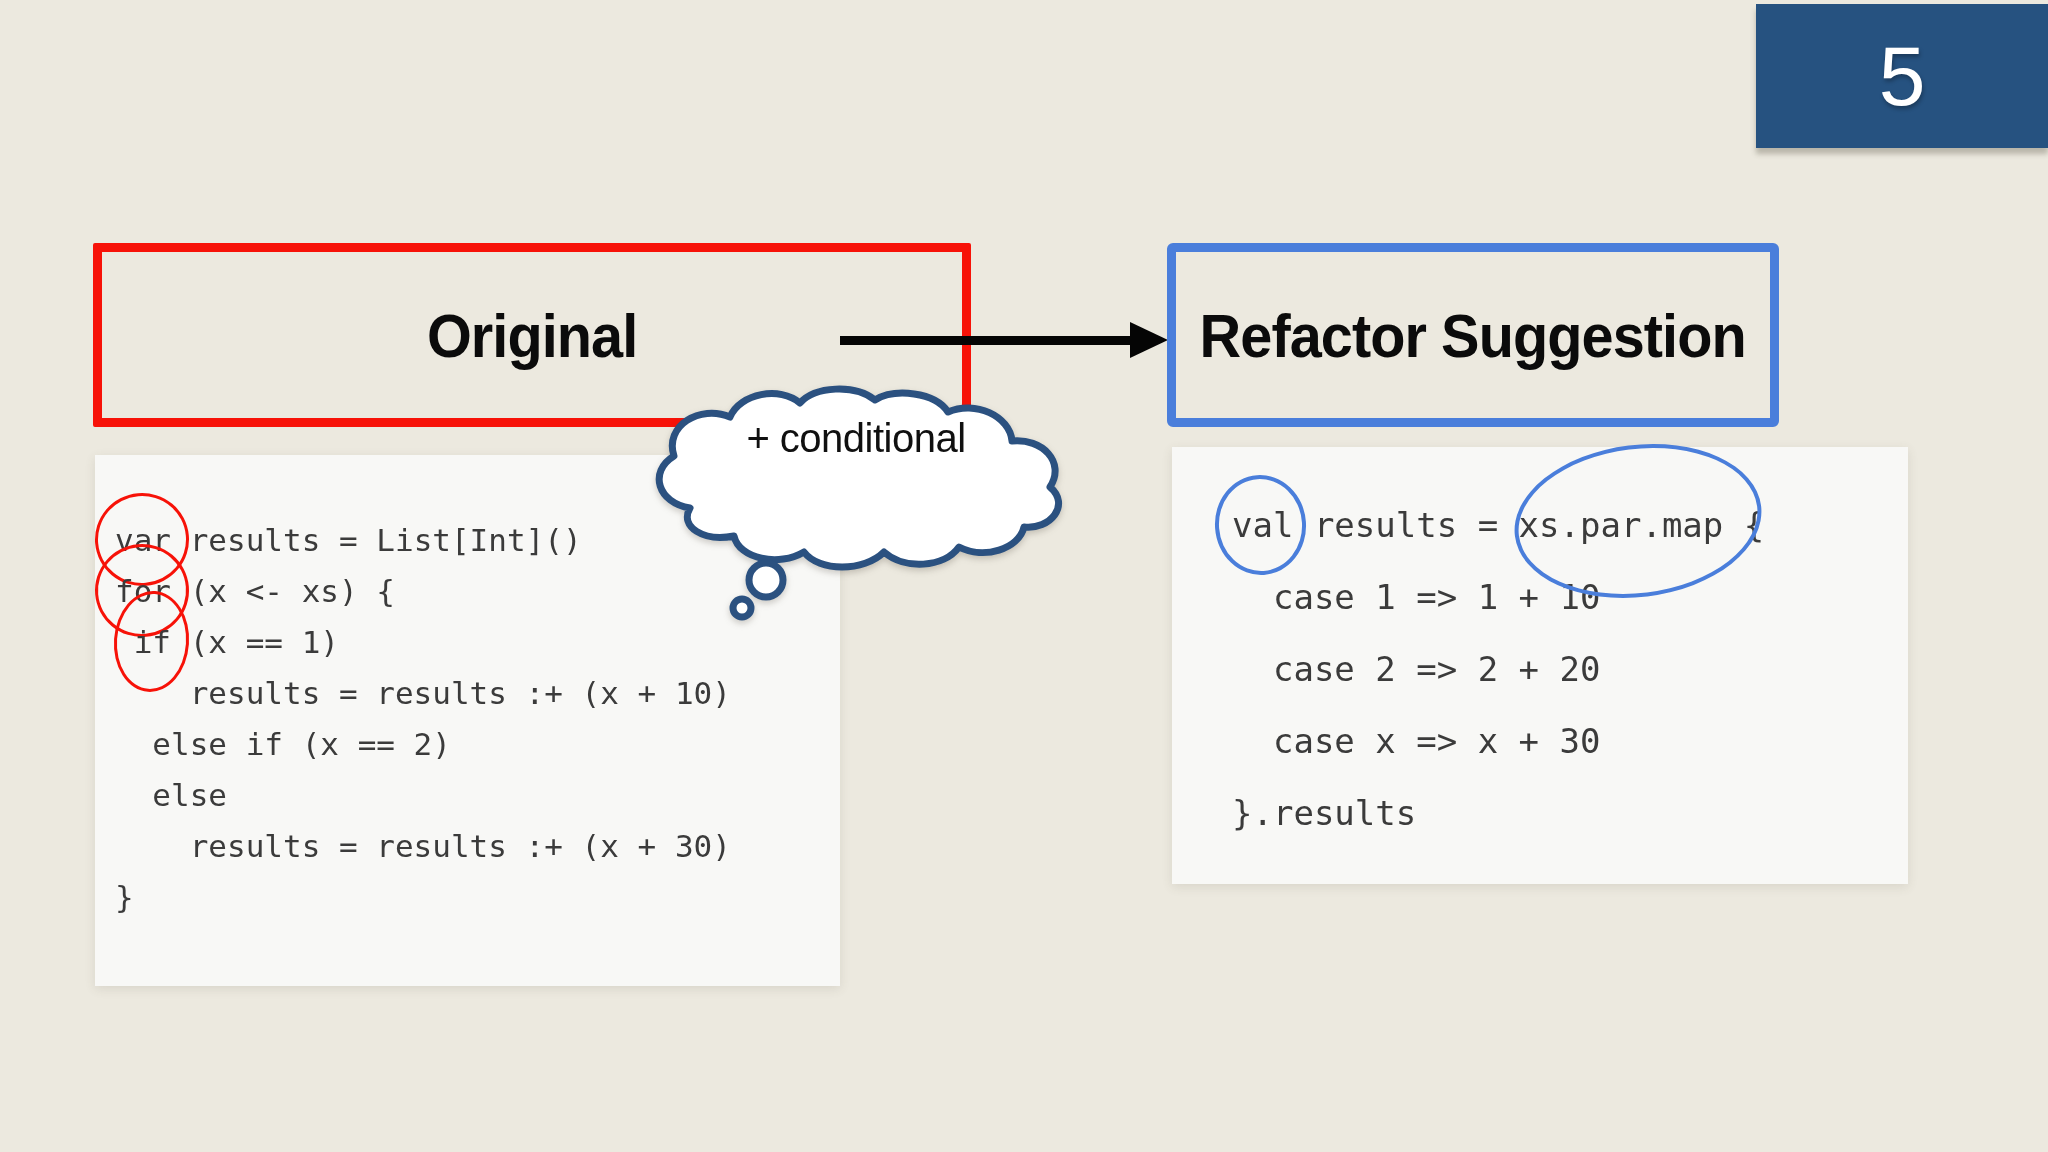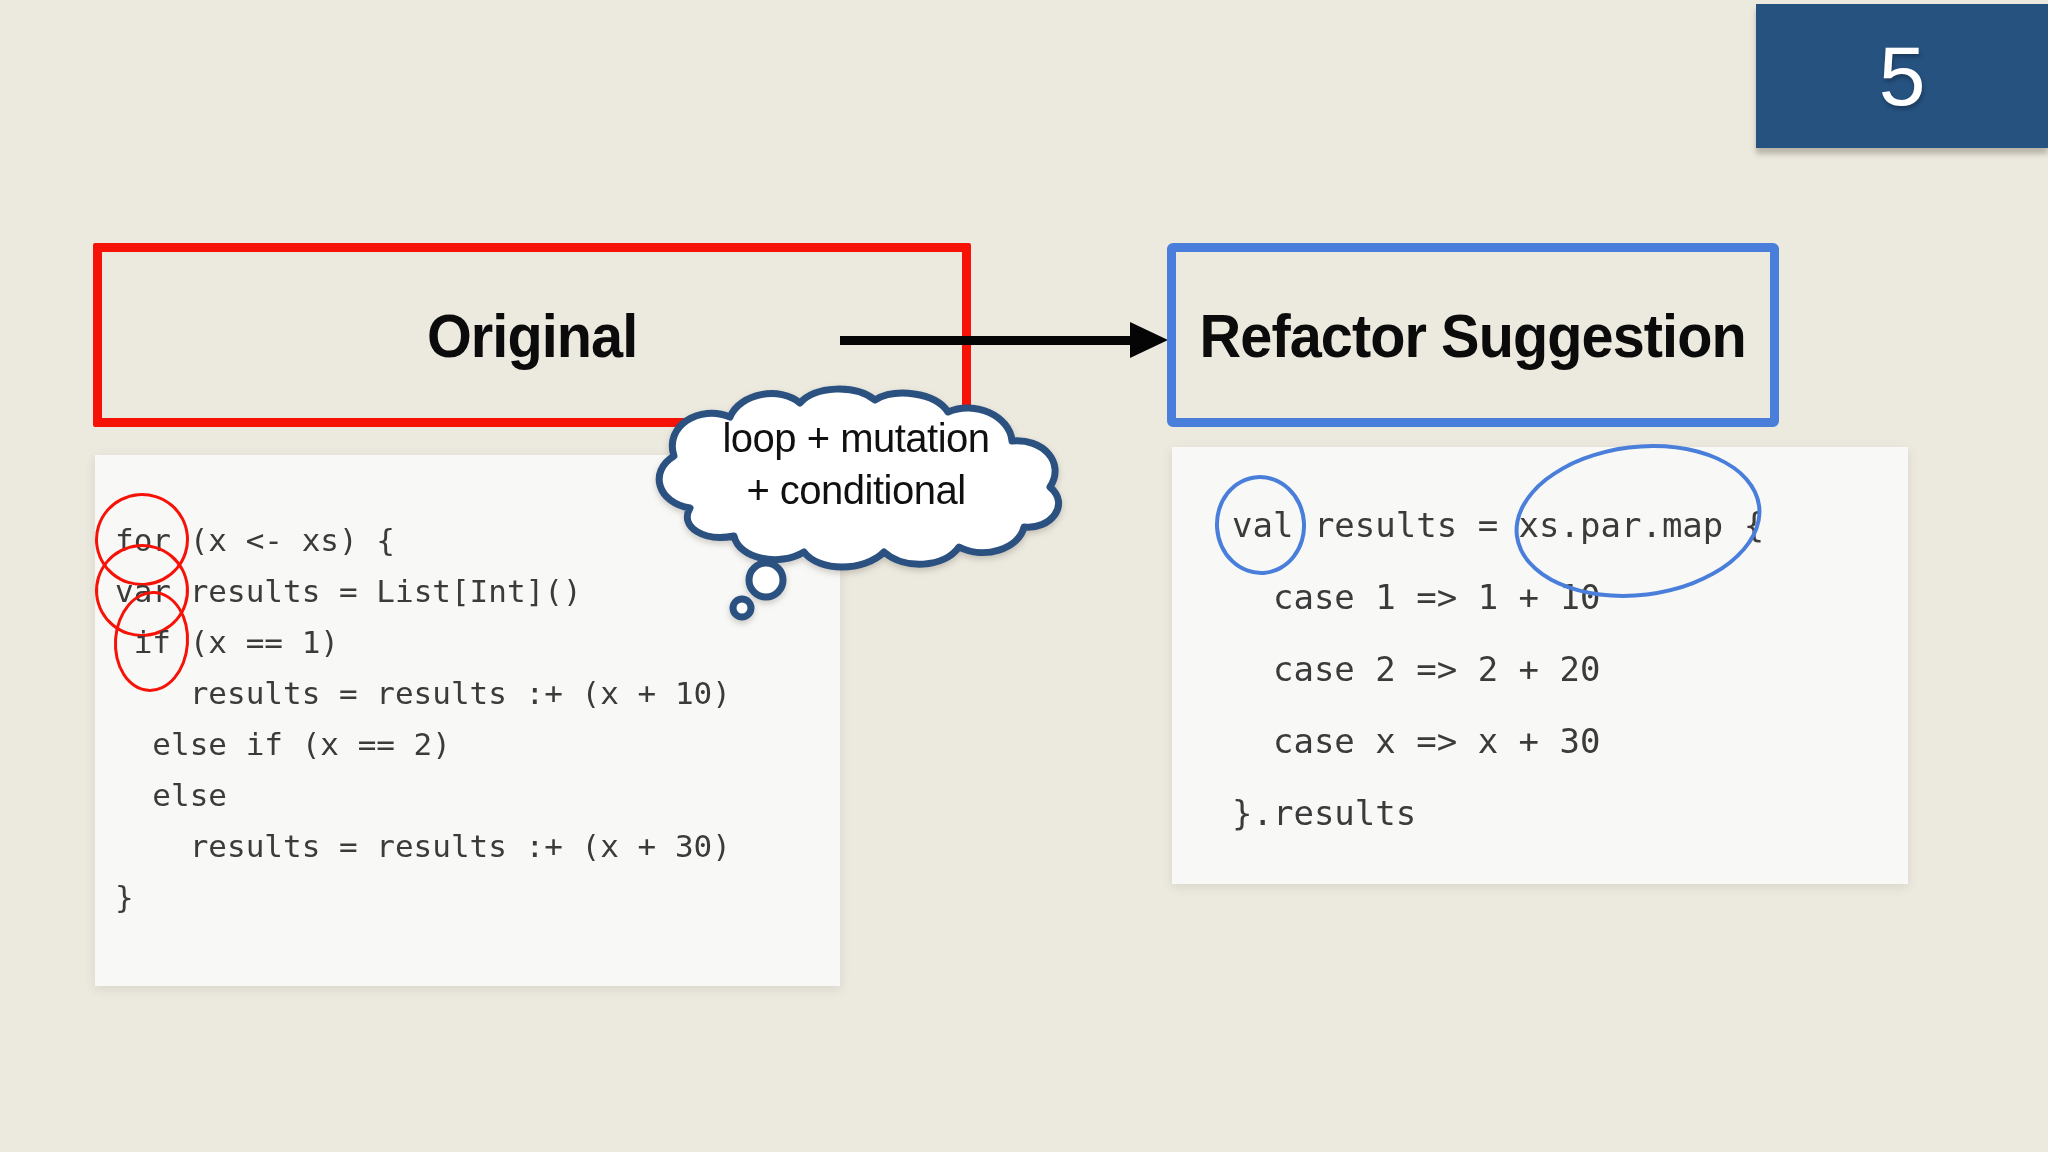--- a/index.html
+++ b/index.html
@@ -98,22 +98,22 @@
   </div>
 
   <div class="arrow-line"></div>
   <div class="arrow-head"></div>
 
   <div class="label-box box-refactor">
     <span class="label-text">Refactor Suggestion</span>
   </div>
 
   <div class="code-block code-original">
+    <div class="code-line"><span></span><span class="mark mark-red">var</span><span> results = List[Int]()</span></div>
     <div class="code-line"><span></span><span class="mark mark-red">for</span><span> (x &lt;- xs) {</span></div>
-    <div class="code-line"><span></span><span class="mark mark-red">var</span><span> results = List[Int]()</span></div>
     <div class="code-line"><span> </span><span class="mark mark-red mark-round">if</span><span> (x == 1)</span></div>
     <div class="code-line">    results = results :+ (x + 10)</div>
     <div class="code-line">  else if (x == 2)</div>
     <div class="code-line">  else</div>
     <div class="code-line">    results = results :+ (x + 30)</div>
     <div class="code-line">}</div>
   </div>
 
   <div class="code-block code-refactor">
     <div class="code-line"><span class="mark mark-blue">val</span><span> results = xs</span><span class="mark mark-blue mark-big">.par.map</span><span> {</span></div>
@@ -138,18 +138,17 @@
                  C 391 165 356 176 331 163
                  C 316 184 276 186 256 168
                  C 236 188 191 188 176 168
                  C 151 183 111 175 106 152
                  C 76 158 51 143 62 124 Z"></path>
         <circle cx="138" cy="196" r="17"></circle>
         <circle cx="114" cy="224" r="9"></circle>
       </g>
     </svg>
     <div class="cloud-text">
-      <span>loop + mutation</span>
       <span>+ conditional</span>
     </div>
   </div>
 
 </div>
 
 </body></html>

